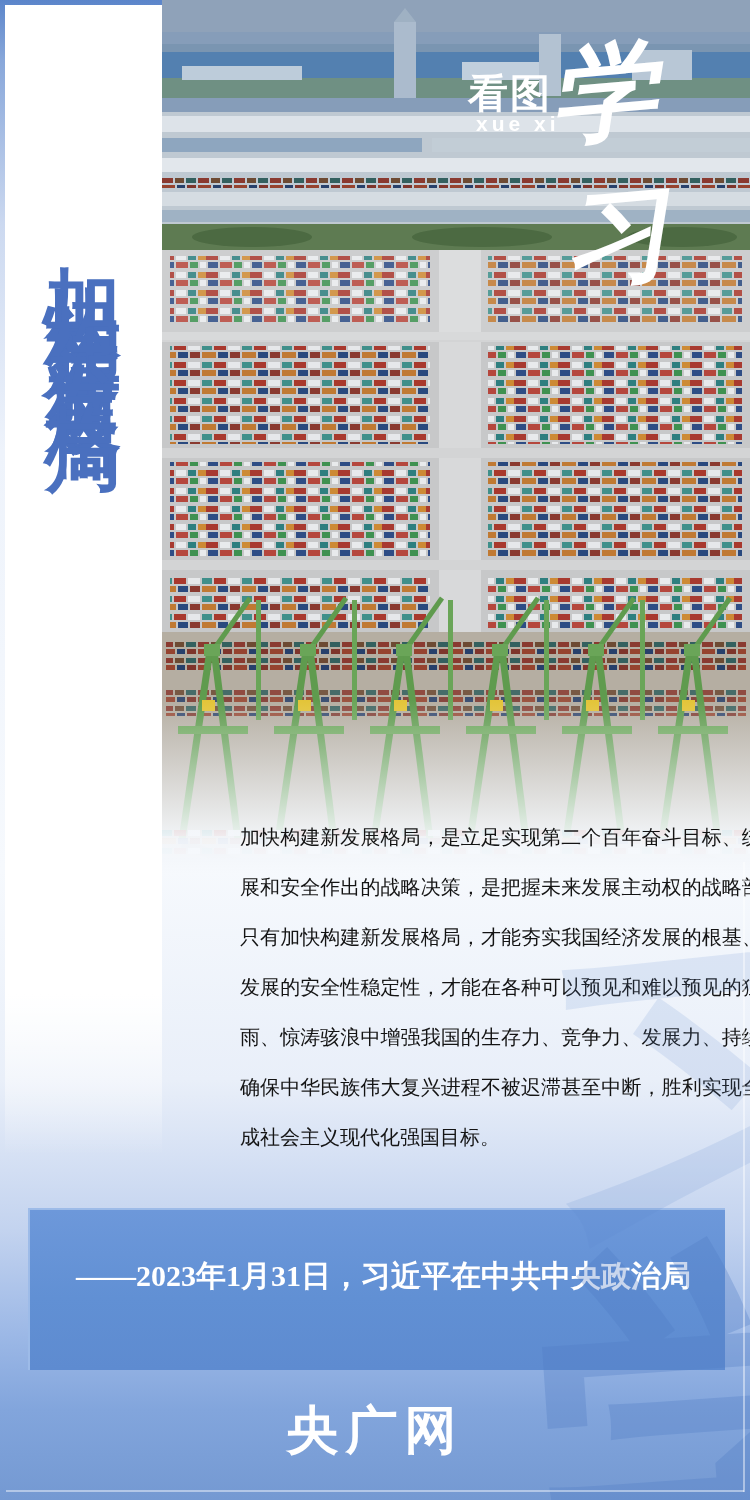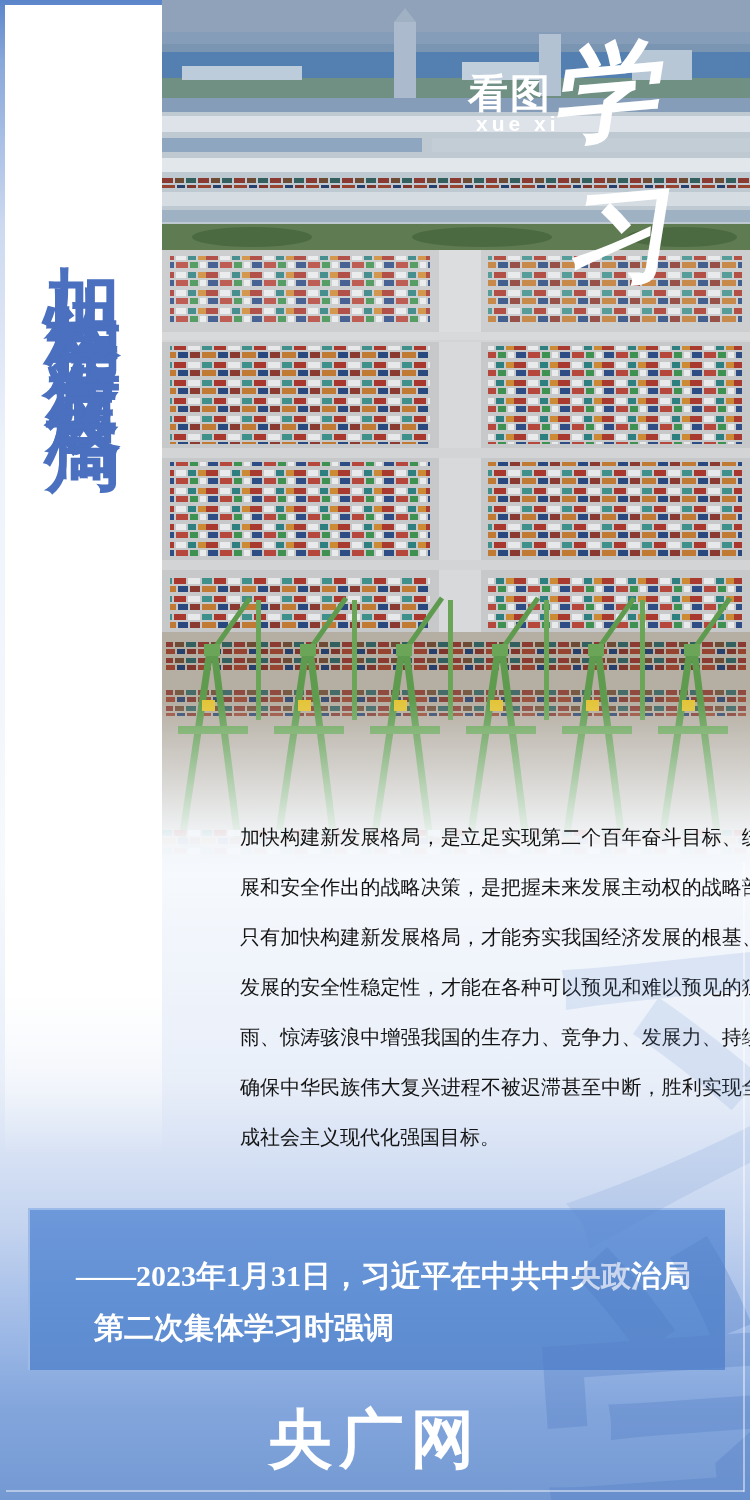--- a/index.html
+++ b/index.html
@@ -39,21 +39,21 @@
     font-size:20px;line-height:50px;color:#141414;text-align:justify;margin-left:48px;}
   
   .quote-box{position:absolute;left:28px;top:1208px;width:697px;height:162px;z-index:6;
     background:linear-gradient(180deg,#6d98da 0%,#6190d4 55%,#5e8bd0 100%);
     border-top:2px solid #9dbbe8;border-left:2px solid #9dbbe8;box-sizing:border-box;
     padding:40px 14px 0 46px;color:#fff;font-weight:bold;font-size:30px;line-height:52px;
     font-family:"Liberation Serif","DejaVu Serif",serif;}
   .quote-line2{padding-left:18px;}
   
   .footer-logo{position:absolute;left:0;right:0;top:1396px;z-index:6;text-align:center;
-    color:#fff;font-size:64px;font-weight:bold;letter-spacing:7px;
+    color:#fff;font-size:52px;font-weight:bold;letter-spacing:7px;
     font-family:Liberation Serif, serif;}
   
   .edge-b{position:absolute;left:6px;right:6px;bottom:8px;height:2px;z-index:9;
     background:rgba(255,255,255,.45);}
   .edge-r{position:absolute;right:5px;top:862px;bottom:8px;width:2px;z-index:9;
     background:rgba(255,255,255,.45);}
 </style>
 </head>
 <body>
 
@@ -220,21 +220,20 @@
   <div class="brand brand-bold">看图</div>
   <div class="brand brand-pinyin">xue xi</div>
 
   <div class="paragraph">加快构建新发展格局，是立足实现第二个百年奋斗目标、统筹发展和安全作出的战略决策，是把握未来发展主动权的战略部署。只有加快构建新发展格局，才能夯实我国经济发展的根基、增强发展的安全性稳定性，才能在各种可以预见和难以预见的狂风暴雨、惊涛骇浪中增强我国的生存力、竞争力、发展力、持续力，确保中华民族伟大复兴进程不被迟滞甚至中断，胜利实现全面建成社会主义现代化强国目标。</div>
 
   <div class="wm wm-1">习</div>
   <div class="wm wm-2">学</div>
 
   <div class="quote-box">
     <div class="quote-line1">——2023年1月31日，习近平在中共中央政治局</div>
-    <div class="quote-line2">第二次集体学习时强调</div>
   </div>
 
   <div class="footer-logo">央广网</div>
 
   <div class="edge-b"></div>
   <div class="edge-r"></div>
 
 </div>
 
 </body></html>

